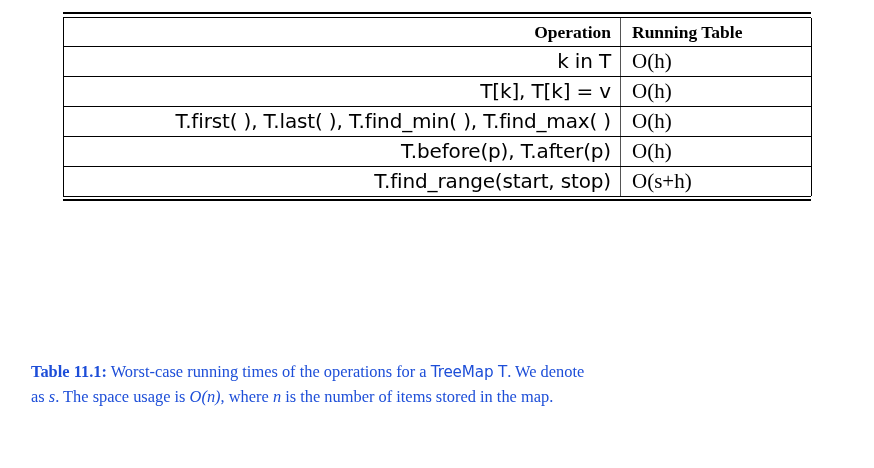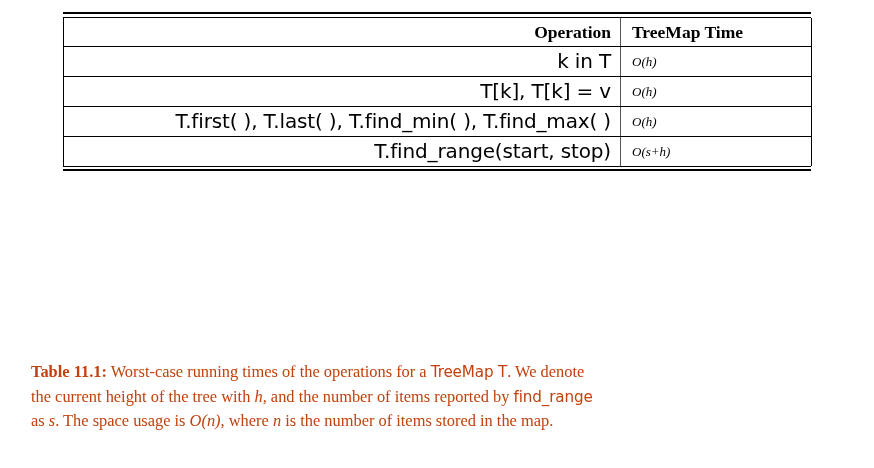--- a/index.html
+++ b/index.html
@@ -93,37 +93,36 @@
     letter-spacing: -0.15px;
     border-left: 1.6px solid #000;
     border-right: 1.1px solid #555;
     white-space: nowrap;
     overflow: hidden;
   }
   td.time {
     text-align: left;
     padding-left: 11px !important;
     font-family: "Liberation Serif", "DejaVu Serif", serif;
-    font-style: italic;
-    font-size: 13px;
+    font-size: 21px;
     border-right: 1.6px solid #000;
     white-space: nowrap;
   }
 
   
   .caption {
     position: absolute;
     left: 31px;
     top: 360px;
     width: 818px;
     font-family: "Liberation Serif", "DejaVu Serif", serif;
     font-size: 16.4px;
     line-height: 23.5px;
     text-align: justify;
-    color: #c2410c;
+    color: #1d4ed8;
   }
   .caption b { font-weight: bold; }
   .code {
     font-family: "DejaVu Sans", "Liberation Sans", sans-serif;
     font-size: 15.2px;
     font-style: normal;
     letter-spacing: -0.15px;
   }
   .mathit {
     font-style: italic;
@@ -141,45 +140,48 @@
     <div class="rule-top"></div>
 
     <table class="perf">
       <colgroup>
           <col class="c-op">
           <col class="c-time">
         </colgroup>
       <thead>
         <tr class="hdr-row">
           <th class="hdr-op">Operation</th>
-          <th class="hdr-time">TreeMap Time</th>
+          <th class="hdr-time">Running Table</th>
         </tr>
       </thead>
       <tbody>
         <tr class="data-row">
           <td class="op">k in T</td>
           <td class="time">O(h)</td>
         </tr>
         <tr class="data-row">
           <td class="op">T[k], T[k] = v</td>
           <td class="time">O(h)</td>
         </tr>
         <tr class="data-row">
           <td class="op">T.first( ), T.last( ), T.find_min( ), T.find_max( )</td>
           <td class="time">O(h)</td>
         </tr>
         <tr class="data-row">
+          <td class="op">T.before(p), T.after(p)</td>
+          <td class="time">O(h)</td>
+        </tr>
+        <tr class="data-row">
           <td class="op">T.find_range(start, stop)</td>
           <td class="time">O(s+h)</td>
         </tr>
       </tbody>
     </table>
 
     <div class="rule-bot"></div>
   </div>
 
   <div class="caption">
     <span class="capline"><b>Table 11.1:</b><span> Worst-case running times of the operations for a </span><span class="code">TreeMap T</span><span>. We denote</span></span>
-    <span class="capline"><span>the current height of the tree with </span><span class="mathit">h</span><span>, and the number of items reported by </span><span class="code">find_range</span></span>
     <span class="capline"><span>as </span><span class="mathit">s</span><span>. The space usage is </span><span class="mathit">O(n)</span><span>, where </span><span class="mathit">n</span><span> is the number of items stored in the map.</span></span>
   </div>
 
 </div>
 
 </body></html>

